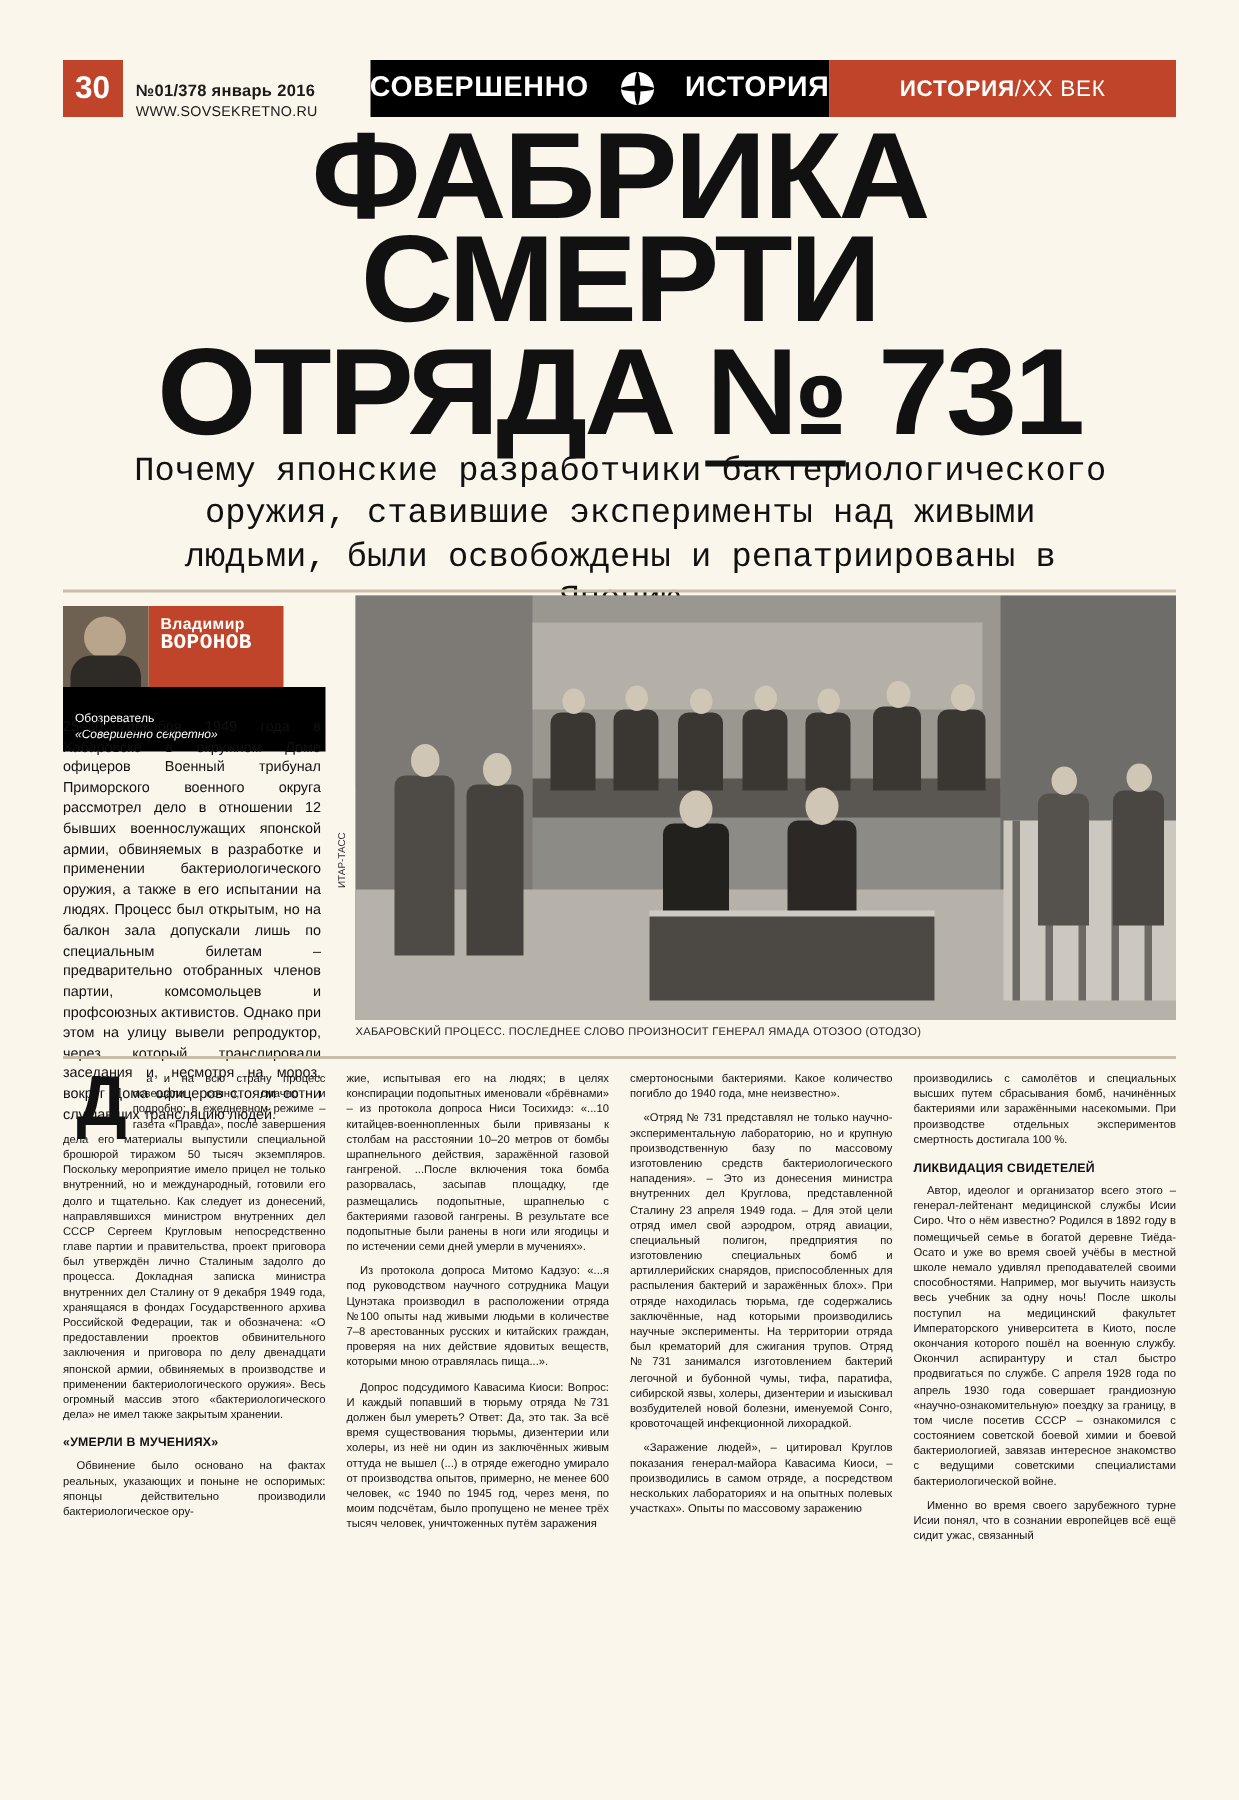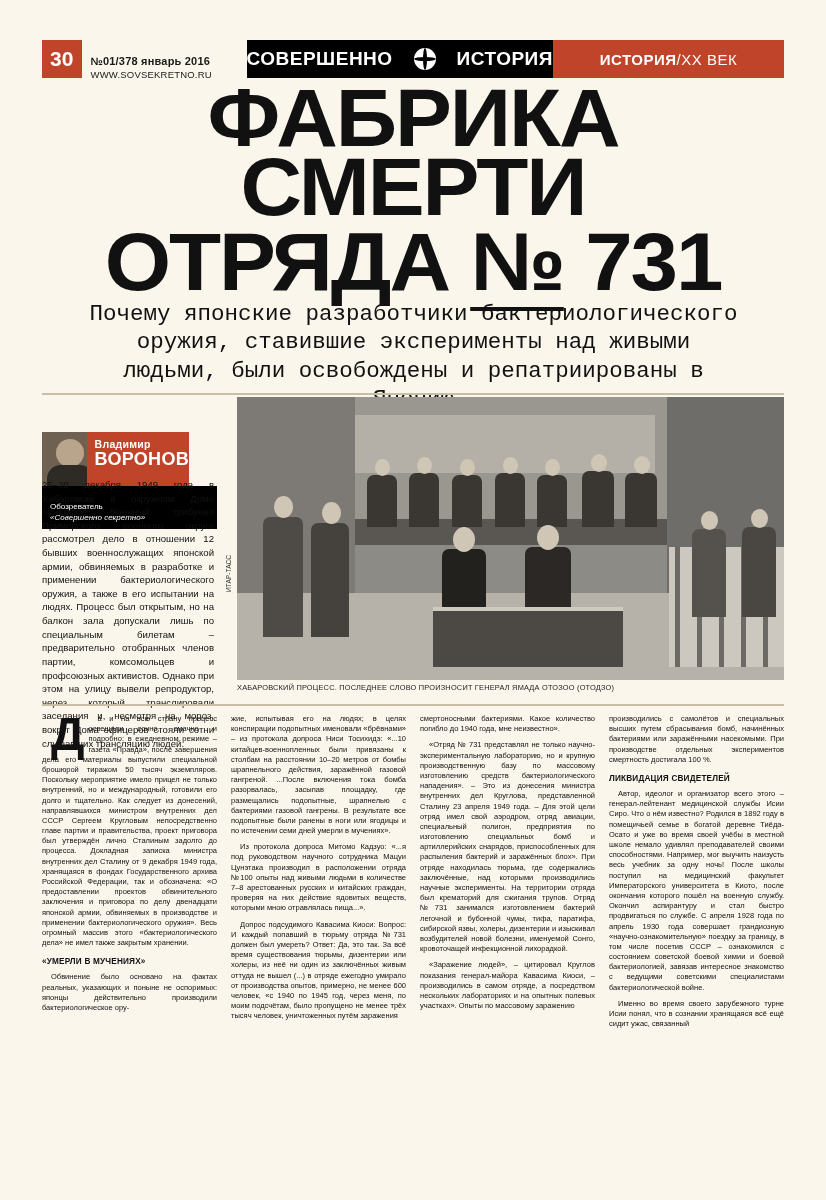--- a/index.html
+++ b/index.html
@@ -75,40 +75,40 @@
     position:absolute;left:86px;top:300px;width:655px;
     text-align:center;
     font-family:Liberation Mono, monospace;
     font-size:22.5px;line-height:1.26;color:#111;
   }
 
   .rule-top{position:absolute;left:42px;top:393px;width:742px;height:2px;background:#c8bda6;}
 
   
   .author{
-    position:absolute;left:42px;top:404px;width:147px;margin-top:28px;
+    position:absolute;left:42px;top:404px;width:147px;
   }
   .author-head{display:flex;height:54px;}
   .author-photo{
     width:57px;height:54px;background:#6e6152;position:relative;overflow:hidden;
   }
   .author-photo:before{
     content:"";position:absolute;left:14px;top:7px;width:28px;height:28px;border-radius:50%;
     background:#b9a48c;
   }
   .author-photo:after{
     content:"";position:absolute;left:5px;top:33px;width:47px;height:26px;border-radius:14px 14px 0 0;
     background:#2e2a26;
   }
   .author-name{
     flex:1;background:#c0442a;color:#fff;padding:6px 0 0 8px;
     font-family:"Liberation Sans", sans-serif;
   }
   .author-name .n1{font-size:10.5px;font-weight:bold;letter-spacing:.3px;}
-  .author-name .n2{font-size:18px;font-weight:bold;letter-spacing:.3px;line-height:1.05;}
+  .author-name .n2{font-size:14px;font-weight:bold;letter-spacing:.3px;line-height:1.05;font-family:Liberation Mono, monospace;}
   .author-role{
     width:175px;background:#000;color:#fff;
     font-family:"Liberation Sans", sans-serif;font-size:8px;line-height:1.35;
     padding:16px 0 5px 8px;box-sizing:border-box;
   }
   .author-role .r2{font-style:italic;}
 
   .lede{
     position:absolute;left:42px;top:478px;width:172px;
     font-family:"Liberation Sans", sans-serif;
@@ -276,17 +276,17 @@
     <div class="col">
       <p>смертоносными бактериями. Какое количество погибло до 1940 года, мне неизвестно».</p>
       <p class="ind">«Отряд № 731 представлял не только научно-экспериментальную лабораторию, но и крупную производственную базу по массовому изготовлению средств бактериологического нападения». – Это из донесения министра внутренних дел Круглова, представленной Сталину 23 апреля 1949 года. – Для этой цели отряд имел свой аэродром, отряд авиации, специальный полигон, предприятия по изготовлению специальных бомб и артиллерийских снарядов, приспособленных для распыления бактерий и заражённых блох». При отряде находилась тюрьма, где содержались заключённые, над которыми производились научные эксперименты. На территории отряда был крематорий для сжигания трупов. Отряд №731 занимался изготовлением бактерий легочной и бубонной чумы, тифа, паратифа, сибирской язвы, холеры, дизентерии и изыскивал возбудителей новой болезни, именуемой Сонго, кровоточащей инфекционной лихорадкой.</p>
       <p class="ind">«Заражение людей», – цитировал Круглов показания генерал-майора Кавасима Киоси, – производились в самом отряде, а посредством нескольких лабораториях и на опытных полевых участках». Опыты по массовому заражению</p>
     </div>
 
     <div class="col">
       <p>производились с самолётов и специальных высших путем сбрасывания бомб, начинённых бактериями или заражёнными насекомыми. При производстве отдельных экспериментов смертность достигала 100 %.</p>
       <div class="subtitle">ЛИКВИДАЦИЯ СВИДЕТЕЛЕЙ</div>
       <p class="ind">Автор, идеолог и организатор всего этого – генерал-лейтенант медицинской службы Исии Сиро. Что о нём известно? Родился в 1892 году в помещичьей семье в богатой деревне Тиёда-Осато и уже во время своей учёбы в местной школе немало удивлял преподавателей своими способностями. Например, мог выучить наизусть весь учебник за одну ночь! После школы поступил на медицинский факультет Императорского университета в Киото, после окончания которого пошёл на военную службу. Окончил аспирантуру и стал быстро продвигаться по службе. С апреля 1928 года по апрель 1930 года совершает грандиозную «научно-ознакомительную» поездку за границу, в том числе посетив СССР – ознакомился с состоянием советской боевой химии и боевой бактериологией, завязав интересное знакомство с ведущими советскими специалистами бактериологической войне.</p>
-      <p class="ind">Именно во время своего зарубежного турне Исии понял, что в сознании хранящаяся всё ещё сидит ужас, связанный</p>
+      <p class="ind">Именно во время своего зарубежного турне Исии понял, что в сознании европейцев всё ещё сидит ужас, связанный</p>
     </div>
 
   </div>
 </div>
 
 </body></html>

